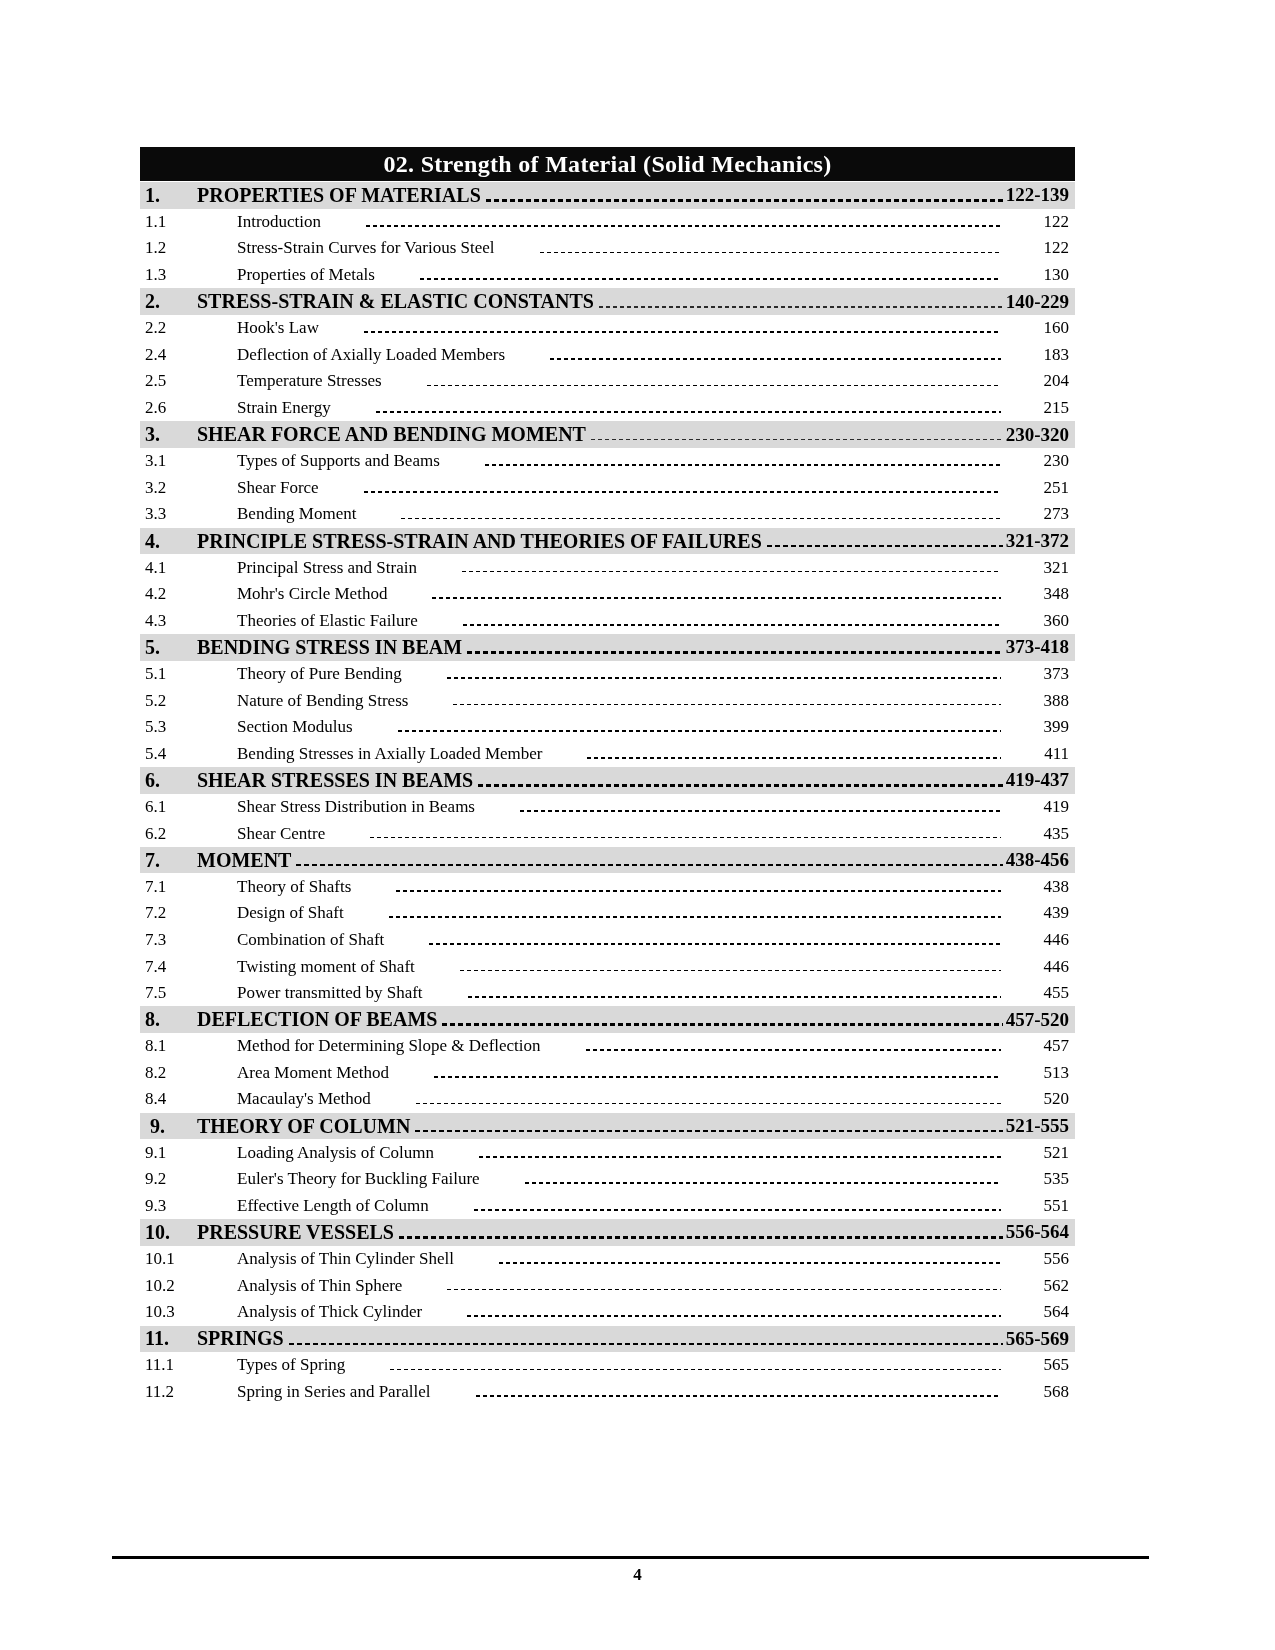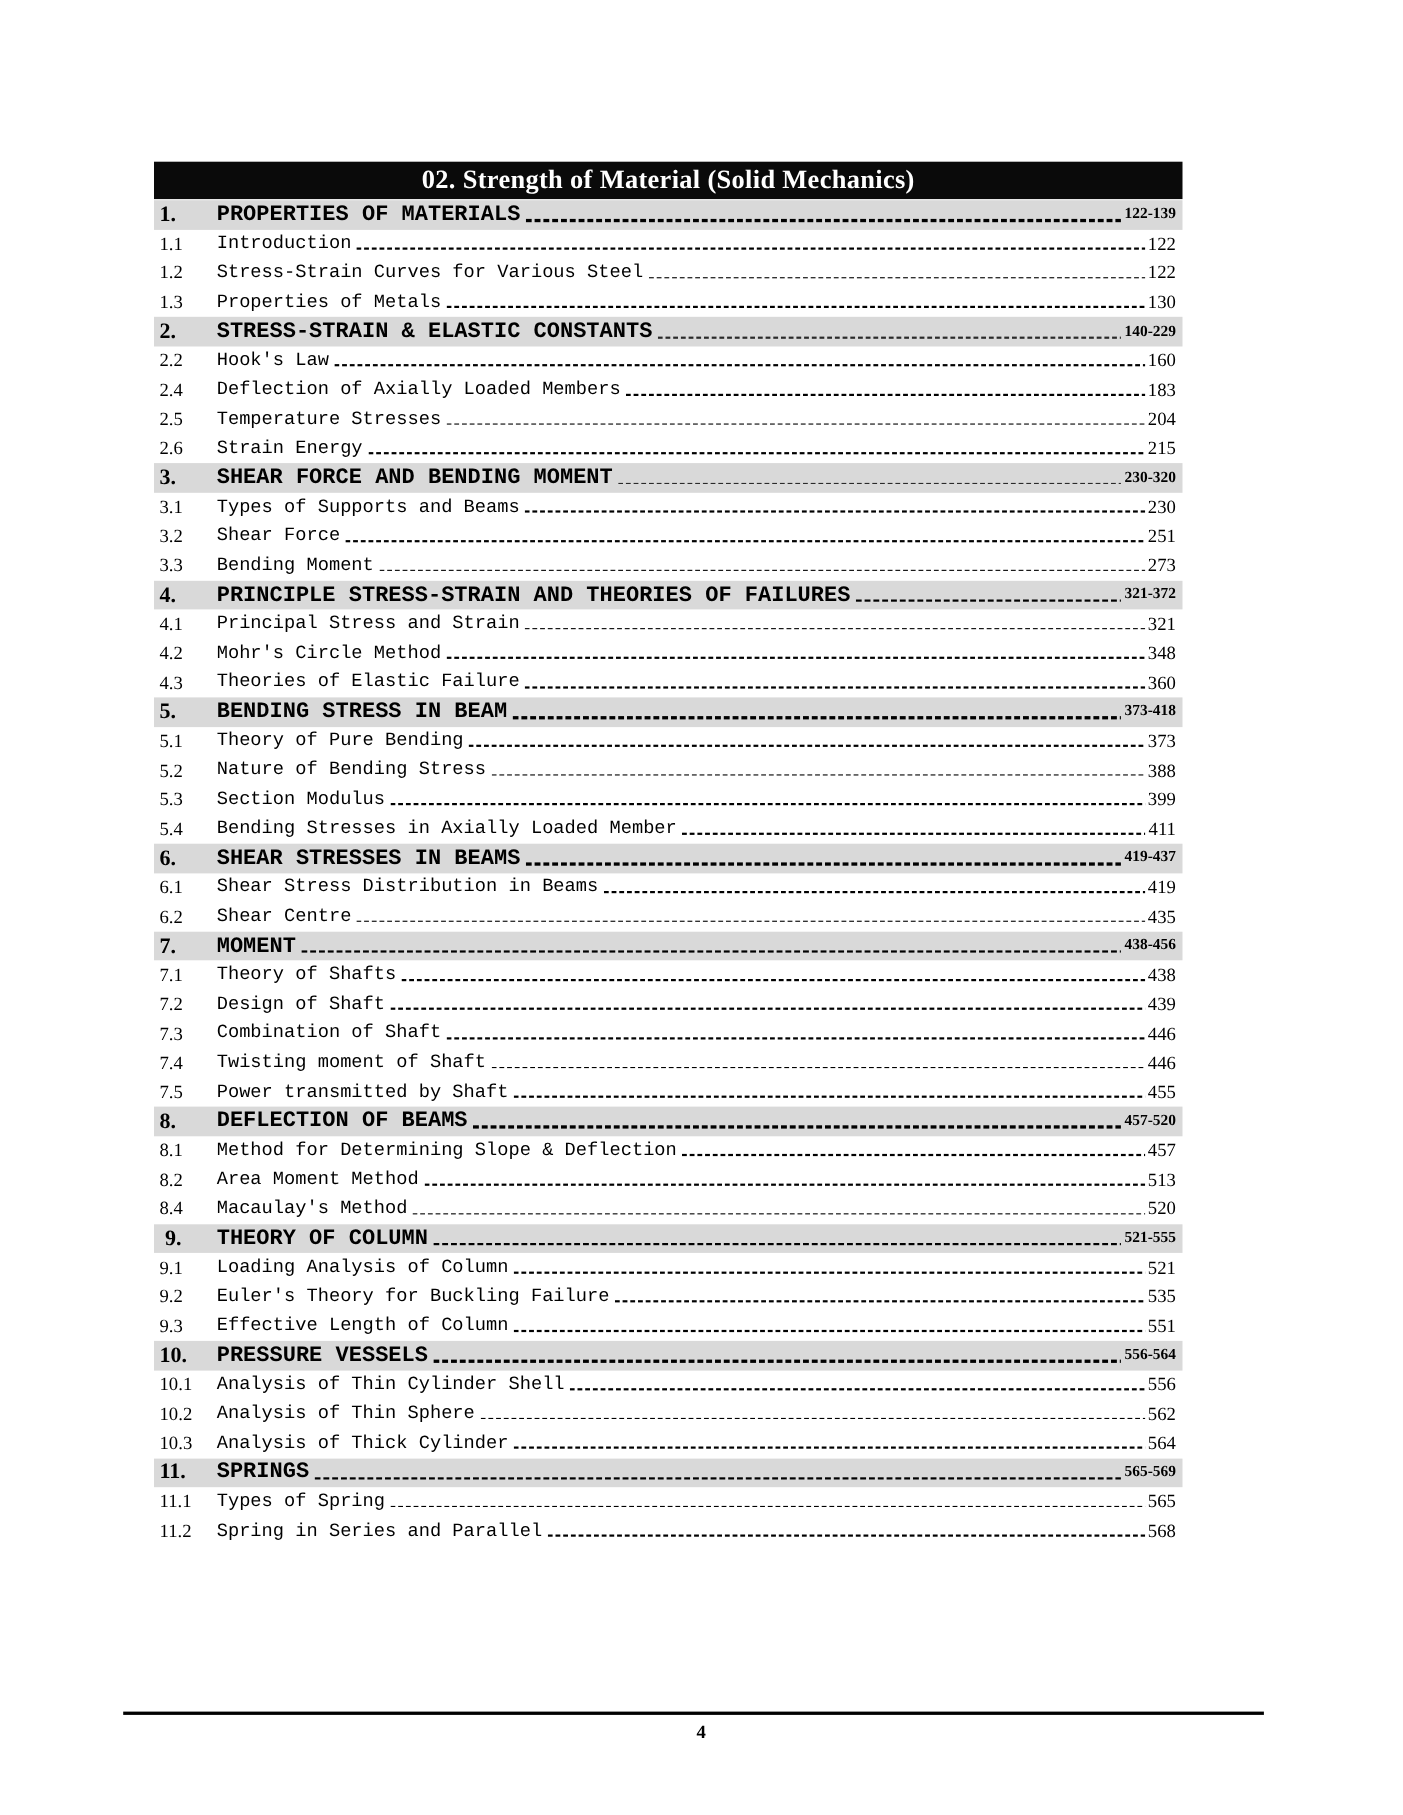--- a/index.html
+++ b/index.html
@@ -40,42 +40,41 @@
     box-sizing: border-box;
   }
   .row .num {
     width: 52px;
     flex: 0 0 52px;
     white-space: pre;
   }
   .row .title {
     white-space: nowrap;
     flex: 0 0 auto;
-    font-family: Liberation Mono, monospace;
   }
   .row .pg {
     flex: 0 0 auto;
     white-space: nowrap;
   }
   .row .leader {
     flex: 1 1 auto;
     height: 2px;
     margin: 0 3px 0 5px;
     transform: translateY(4px);
     background: repeating-linear-gradient(to right, #000 0 4px, transparent 4px 7px);
     background-size: 7px 100%;
   }
-  .row.sub { font-size: 17px; }
+  .row.sub { font-size: 17px; gap: 40px; }
   .row.sub .leader { height: 1.7px; }
   .row.chapter {
     background: #d9d9d9;
     font-weight: bold;
     font-size: 20px;
   }
-  .row.chapter .pg { font-size: 14px; }
+  .row.chapter .pg { font-size: 19px; }
   .row.chapter .leader {
     height: 2.6px;
     transform: translateY(5px);
     background: repeating-linear-gradient(to right, #000 0 5px, transparent 5px 8px);
     background-size: 8px 100%;
   }
   .row.chapter .leader.thin {
     height: 1.7px;
     background: repeating-linear-gradient(to right, #2a2a2a 0 4px, transparent 4px 7px);
     background-size: 7px 100%;

